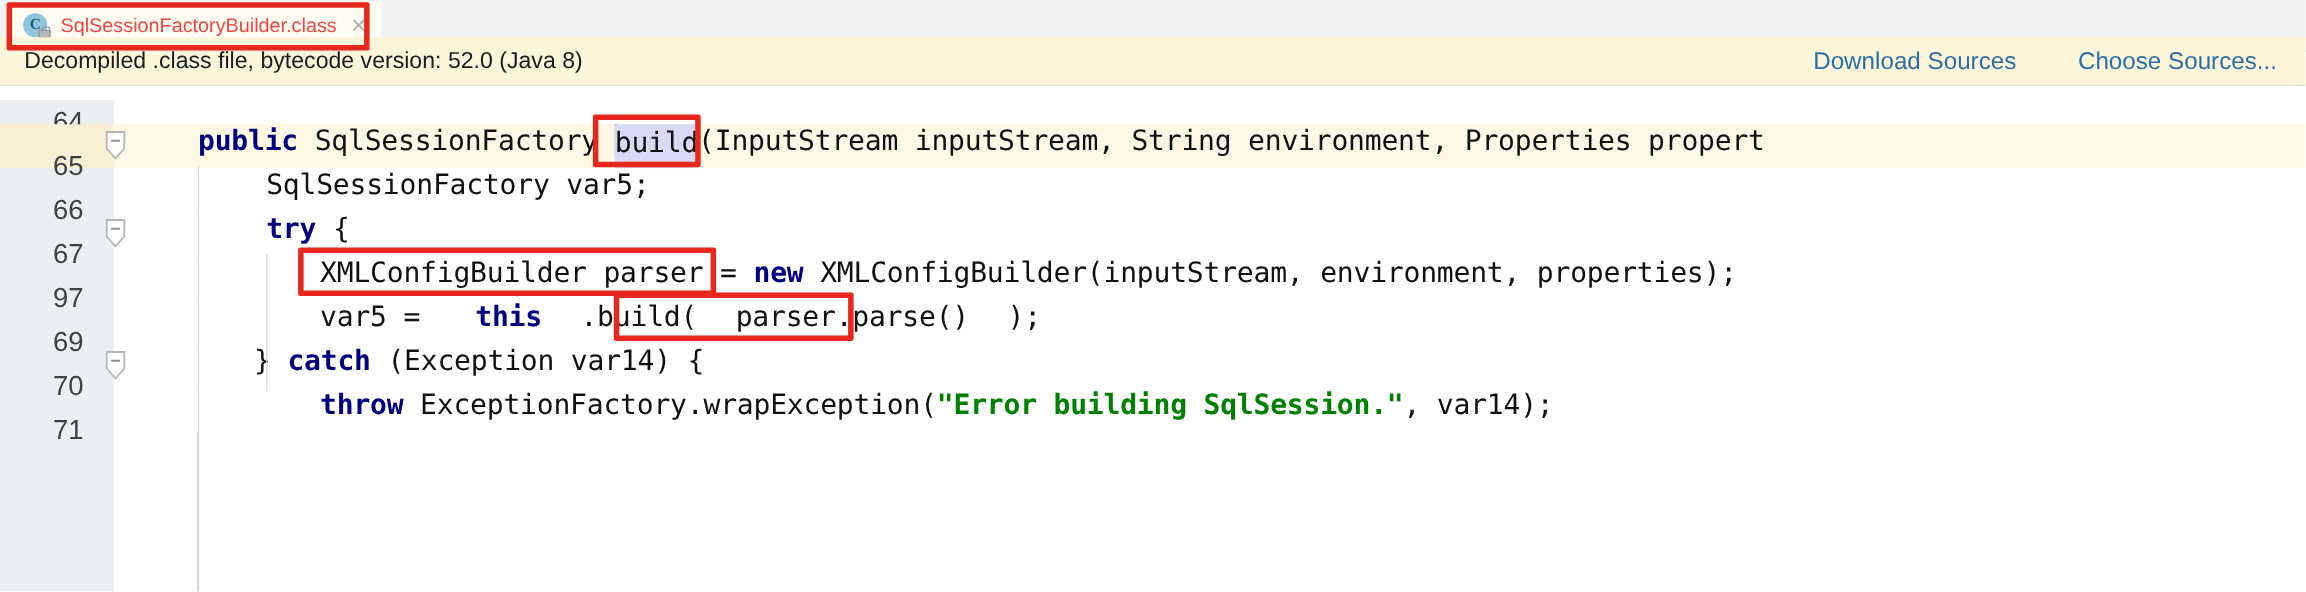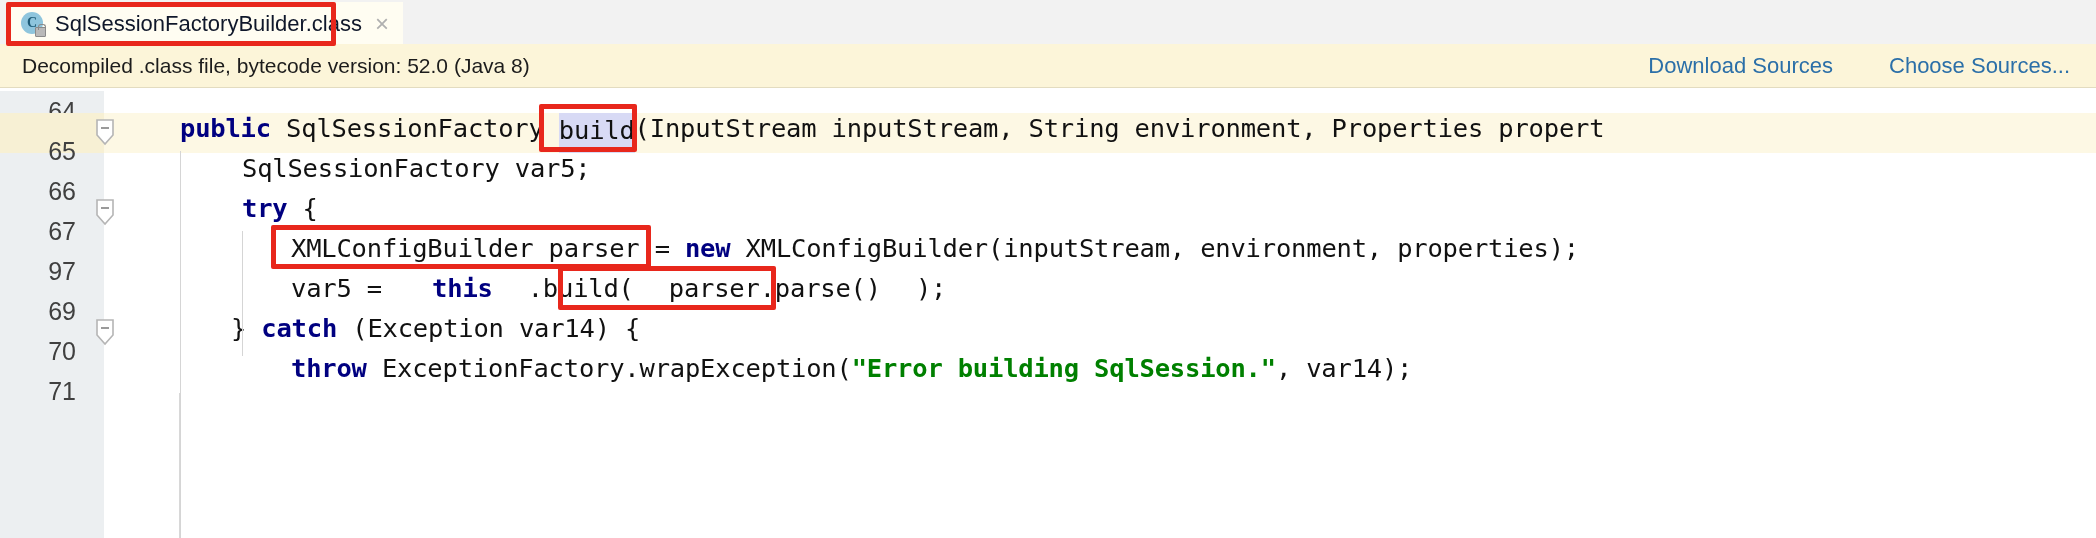--- a/index.html
+++ b/index.html
@@ -48,31 +48,31 @@
   .tab-icon .lock {
     position:absolute; right:0px; bottom:0px; width:11px; height:10px;
     background:#b9b9b9; border:1px solid #8a8a8a; border-radius:1px;
   }
   .tab-icon .lock:after {
     content:""; position:absolute; left:2px; top:-4px; width:6px; height:5px;
     border:1.5px solid #8a8a8a; border-bottom:none;
     border-radius:3px 3px 0 0;
   }
   .tab-title {
-    font-size:22px; color:#0f172a; white-space:nowrap;
+    font-size:18px; color:#ef4444; white-space:nowrap;
     font-family:"Liberation Sans", sans-serif;
   }
   .tab-close {
     font-size:24px; color:#b0b0b0; line-height:1; margin-left:4px;
     font-family:"Liberation Sans", sans-serif;
   }
 
   
   .notif {
-    position:absolute; left:0; top:44px; width:2096px; height:44px;
+    position:absolute; left:0; top:34px; width:2096px; height:44px;
     background:#fcf5d9;
     display:flex; align-items:center;
     border-bottom:1px solid #e3dcc0;
   }
   .notif-text {
     margin-left:22px; font-size:21px; color:#1c1c1c;
     font-family:"Liberation Sans", sans-serif; white-space:nowrap;
   }
   .notif-links {
     position:absolute; right:26px; top:0; height:44px;

